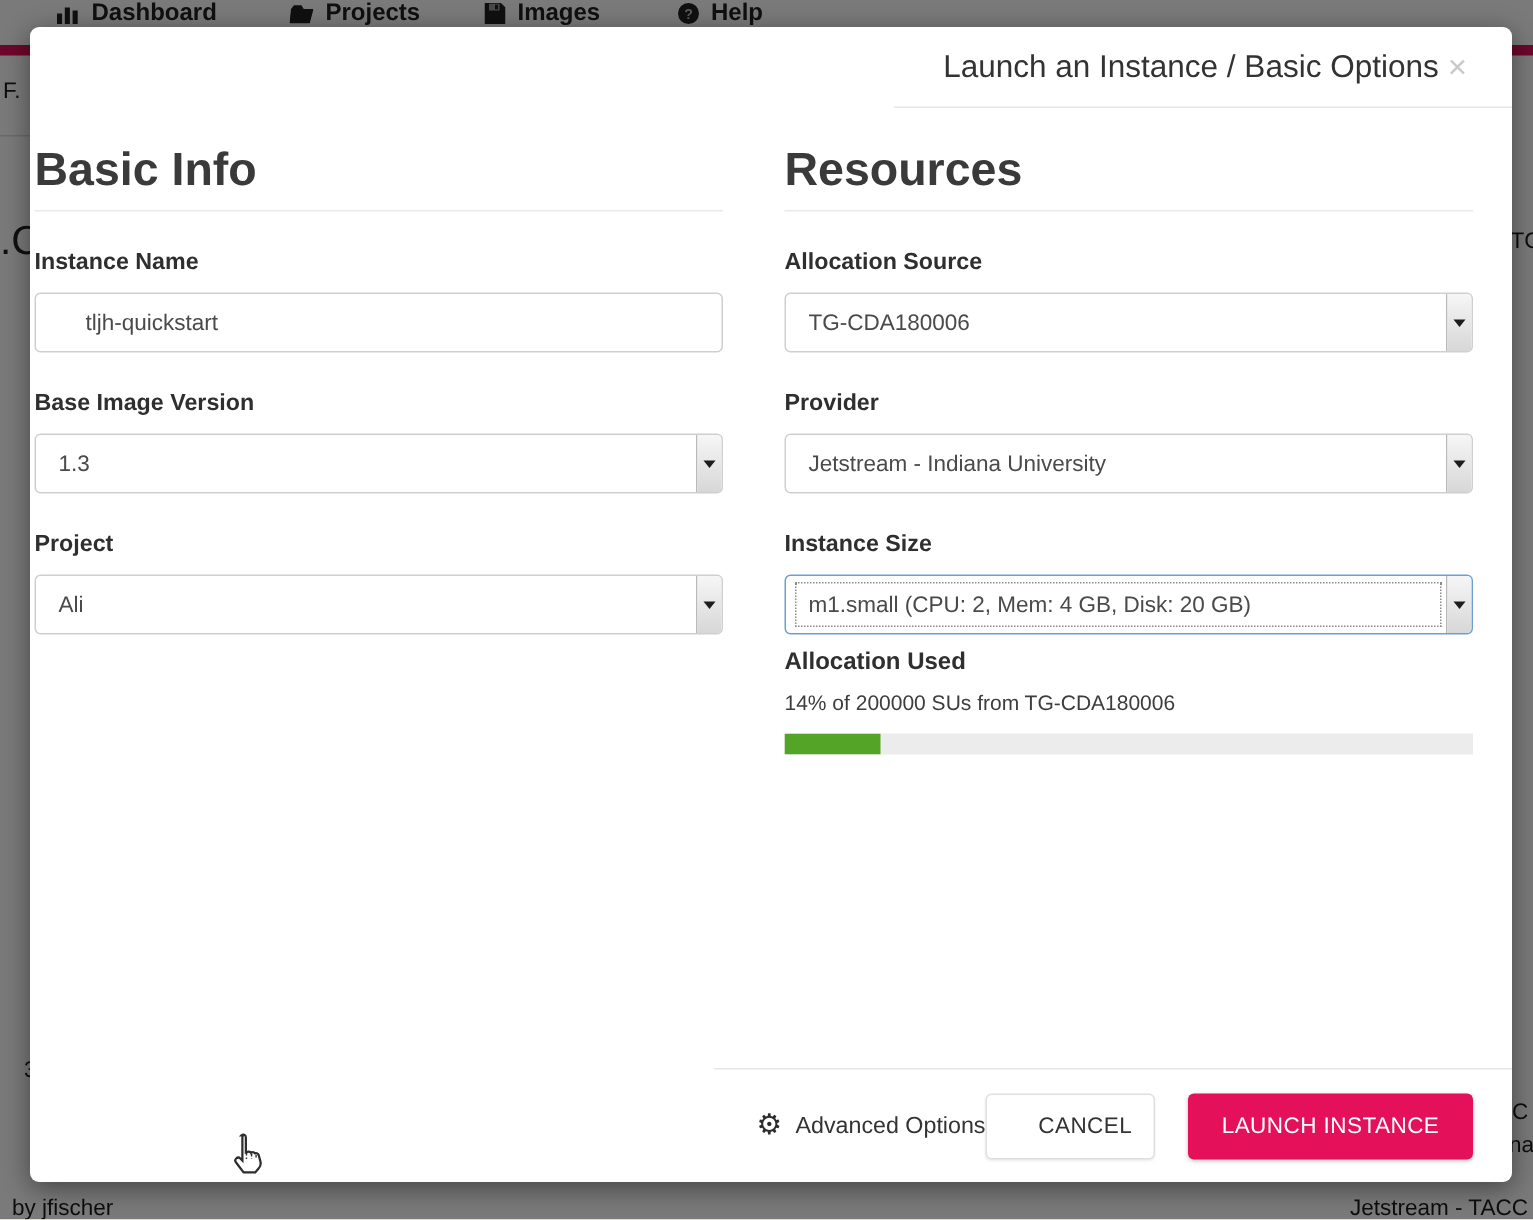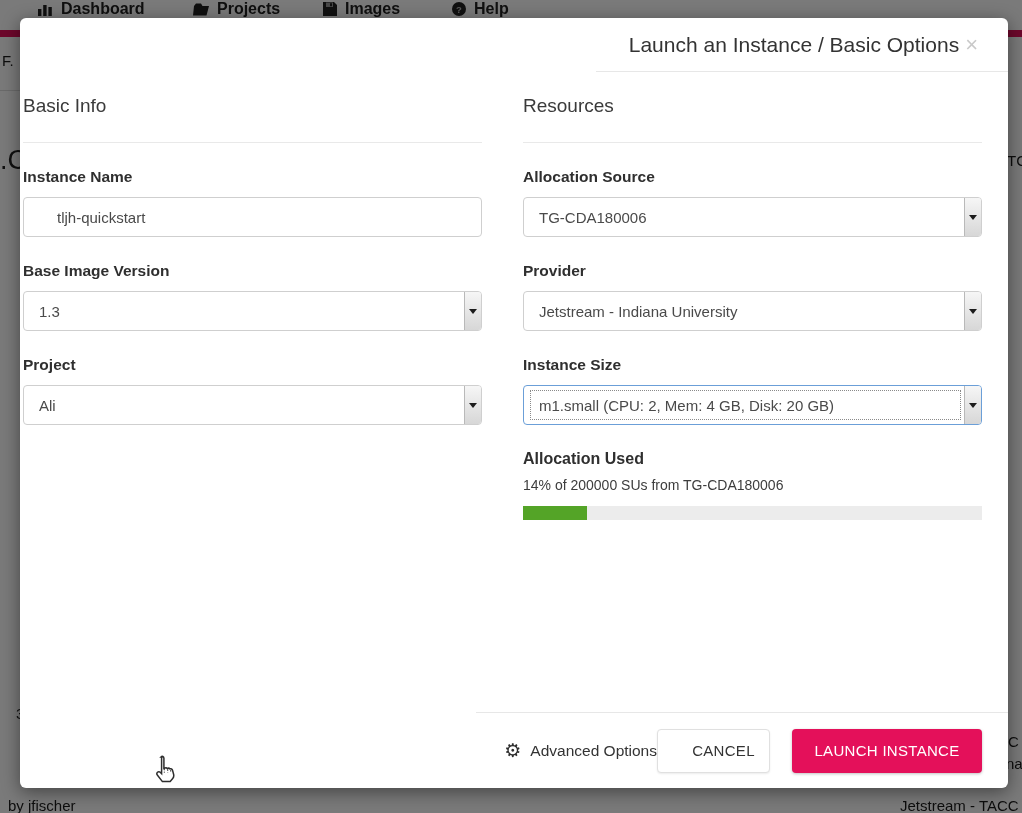--- a/index.html
+++ b/index.html
@@ -21,36 +21,36 @@
   
   .modal { position:absolute; left:20px; top:18px; width:988px; height:770px; background:#fff;
            border-radius:6px; box-shadow:0 4px 18px rgba(0,0,0,.45); z-index:5;
            display:flex; flex-direction:column;align-items:flex-end; }
   .modal-header { flex:0 0 54px; display:flex; align-items:center; padding:0 24px 0 33px;
                   border-bottom:1px solid #e7e7e7; }
   .modal-title { font-size:21px; color:#333; flex:1; }
   .modal-close { font-size:22px; color:#c9c9c9; cursor:pointer; line-height:1; padding:2px 6px; }
   .modal-body { flex:1 1 auto; display:flex; gap:41px; padding:23px 26px 0 33px; }
   .col { width:459px; }
-  .col-heading { font-size:19px; font-weight:400; color:#3a3a3a; padding-bottom:25px;
+  .col-heading { font-size:31px; font-weight:700; color:#3a3a3a; padding-bottom:9px;
                  border-bottom:1px solid #e9e9e9; }
   .field-label { font-size:15.5px; font-weight:700; color:#2f2f2f; margin-top:25px; }
   .control { height:40px; margin-top:11px; border:1px solid #cfcfcf; border-radius:4px;
              background:#fff; display:flex; align-items:stretch; font-size:15px; color:#4a4a4a; }
   input.control { width:100%; padding-left:33px; outline:none; }
   .select { cursor:pointer; }
   .select-value { flex:1; display:flex; align-items:center; padding-left:15px; }
   .select.focused { border-color:#6b9fd8; }
   .select.focused .select-value { outline:1px dotted #8a8a8a; margin:5px 4px 5px 7px; padding-left:8px; }
   .arrow-box { flex:0 0 17px; background:linear-gradient(#f6f6f6,#d7d7d7); border-left:1px solid #b9b9b9;
                border-radius:0 3px 3px 0; display:flex; align-items:center; justify-content:center; }
   .arrow-box i { width:0; height:0; border:4px solid transparent; border-top:5px solid #1c1c1c; margin-top:5px; }
   .stat-heading { font-size:16px; font-weight:700; color:#2f2f2f; }
   .stat-text { font-size:14px; color:#3d3d3d; margin-top:9px; }
-  .m-alloc { margin-top:25px; }
+  .m-alloc { margin-top:10px; }
   .m-usage { margin-top:31px; }
   .m-mem { margin-top:32px; }
   .progress { height:14px; background:#ececec; margin-top:13px; overflow:hidden; }
   .progress .fill { height:100%; }
 
   .modal-footer { flex:0 0 76px; border-top:1px solid #e7e7e7; display:flex; align-items:center;
                   padding:0 26px 0 28px; }
   .adv-link { display:flex; align-items:center; gap:9px; font-size:15.5px; color:#333; cursor:pointer; }
   .gear { font-family:"DejaVu Sans",sans-serif; font-size:19px; color:#2d2d2d; line-height:1; }
   .footer-spacer { flex:1; }

